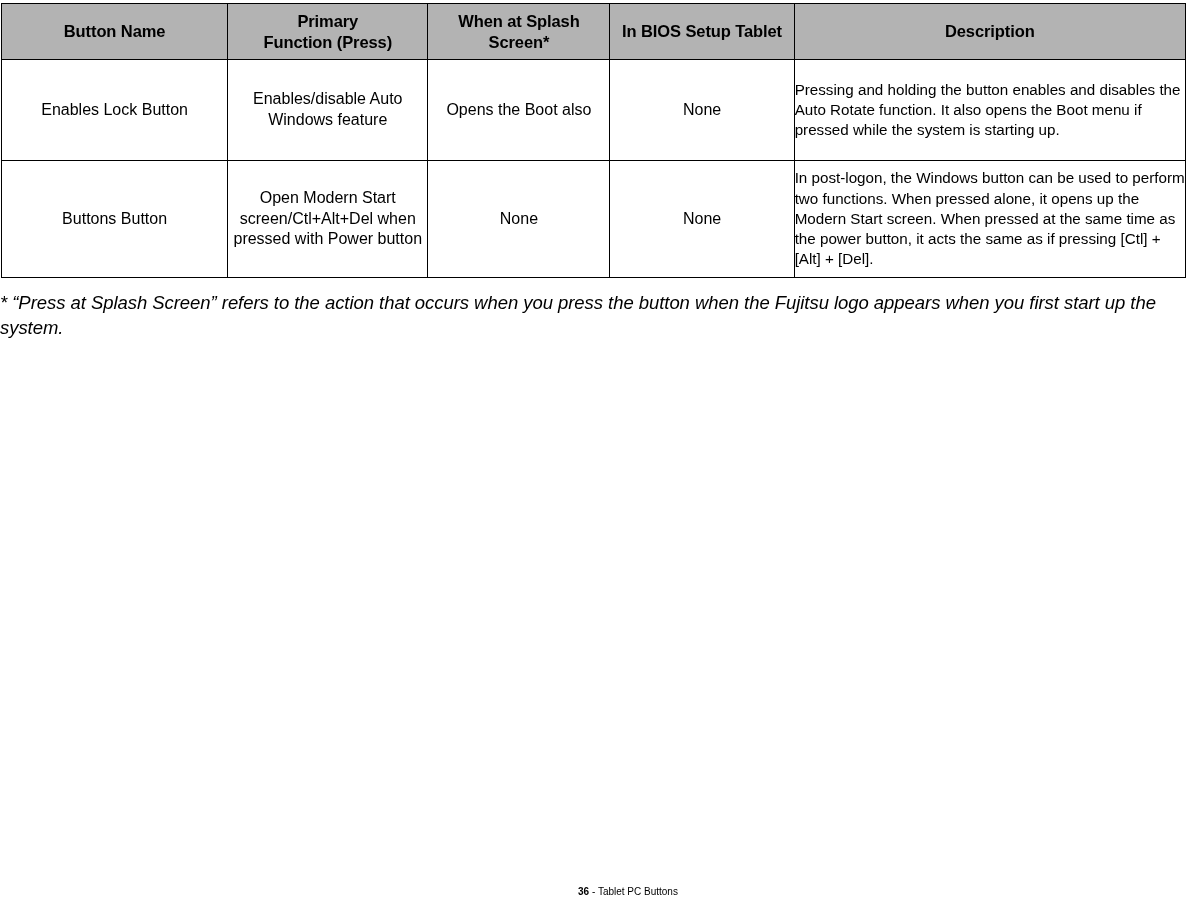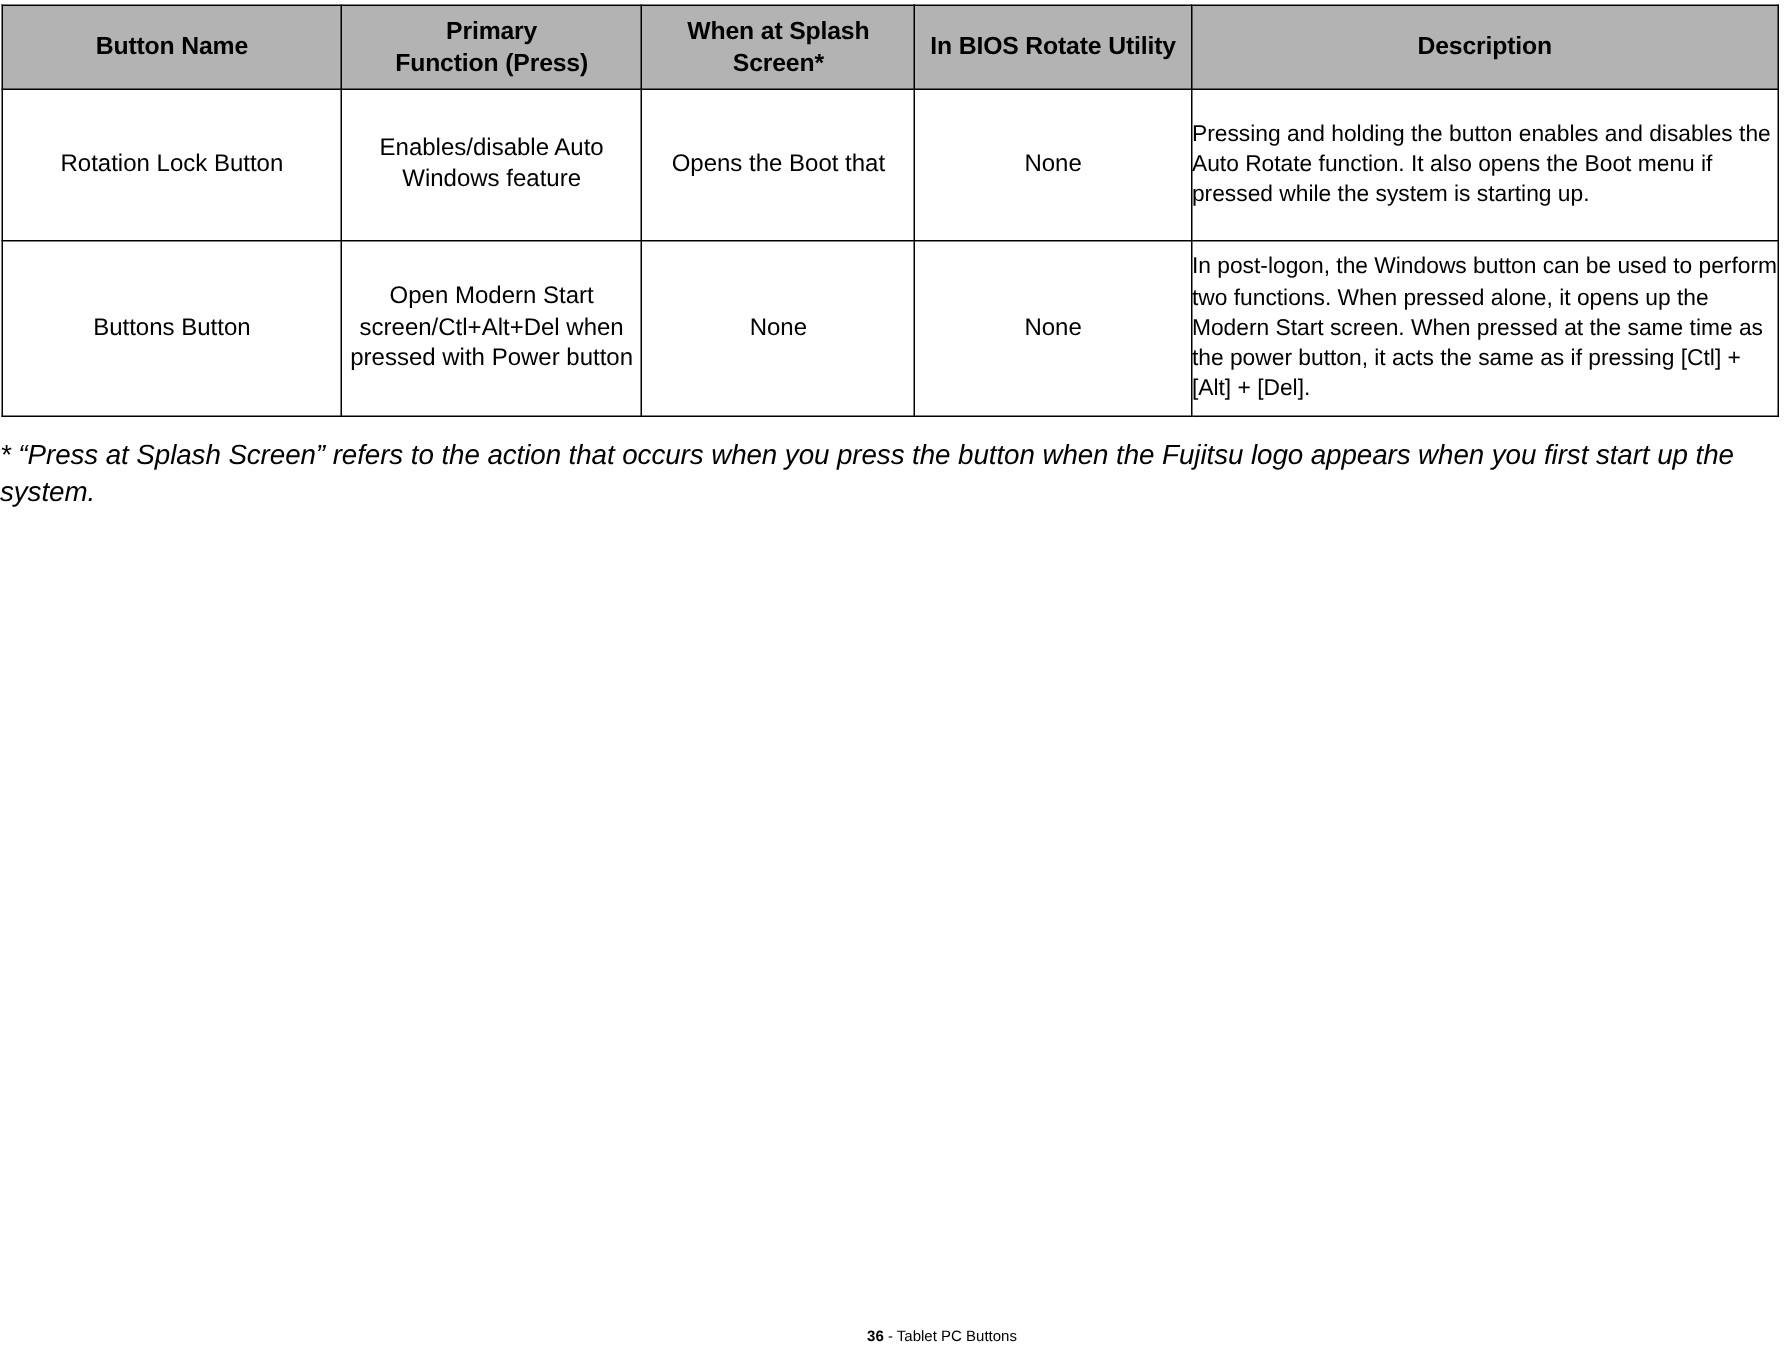--- a/index.html
+++ b/index.html
@@ -134,32 +134,32 @@
         </th>
         <th>
           <span class="hdr-twoline">Primary</span>
           <span class="hdr-twoline">Function (Press)</span>
         </th>
         <th>
           <span class="hdr-twoline">When at Splash</span>
           <span class="hdr-twoline">Screen*</span>
         </th>
         <th>
-          <span class="hdr-twoline">In BIOS Rotate Utility</span>
+          <span class="hdr-twoline">In BIOS Setup Tablet</span>
         </th>
         <th>
           <span class="hdr-twoline">Description</span>
         </th>
       </tr>
     </thead>
     <tbody>
       <tr class="row-1">
-        <td class="cell-center">Rotation Lock Button</td>
+        <td class="cell-center">Enables Lock Button</td>
         <td class="cell-center">Enables/disable Auto Windows feature</td>
-        <td class="cell-center">Opens the Boot that</td>
+        <td class="cell-center">Opens the Boot also</td>
         <td class="cell-center">None</td>
         <td class="cell-desc">Pressing and holding the button enables and disables the Auto Rotate function. It also opens the Boot menu if pressed while the system is starting up.</td>
       </tr>
       <tr class="row-2">
         <td class="cell-center">Buttons Button</td>
         <td class="cell-center">Open Modern Start screen/Ctl+Alt+Del when pressed with Power button</td>
         <td class="cell-center">None</td>
         <td class="cell-center">None</td>
         <td class="cell-desc">In post-logon, the Windows button can be used to perform two functions. When pressed alone, it opens up the Modern Start screen. When pressed at the same time as the power button, it acts the same as if pressing [Ctl] + [Alt] + [Del].</td>
       </tr>

